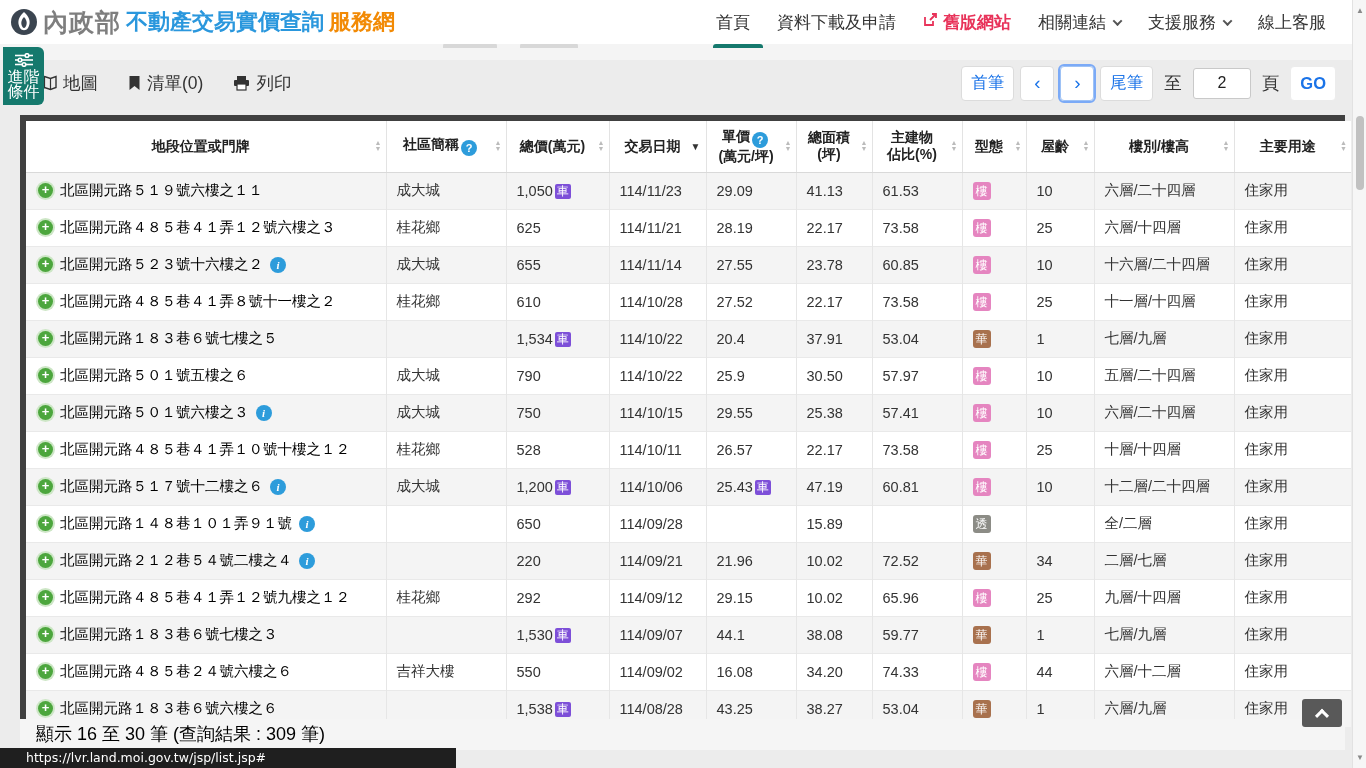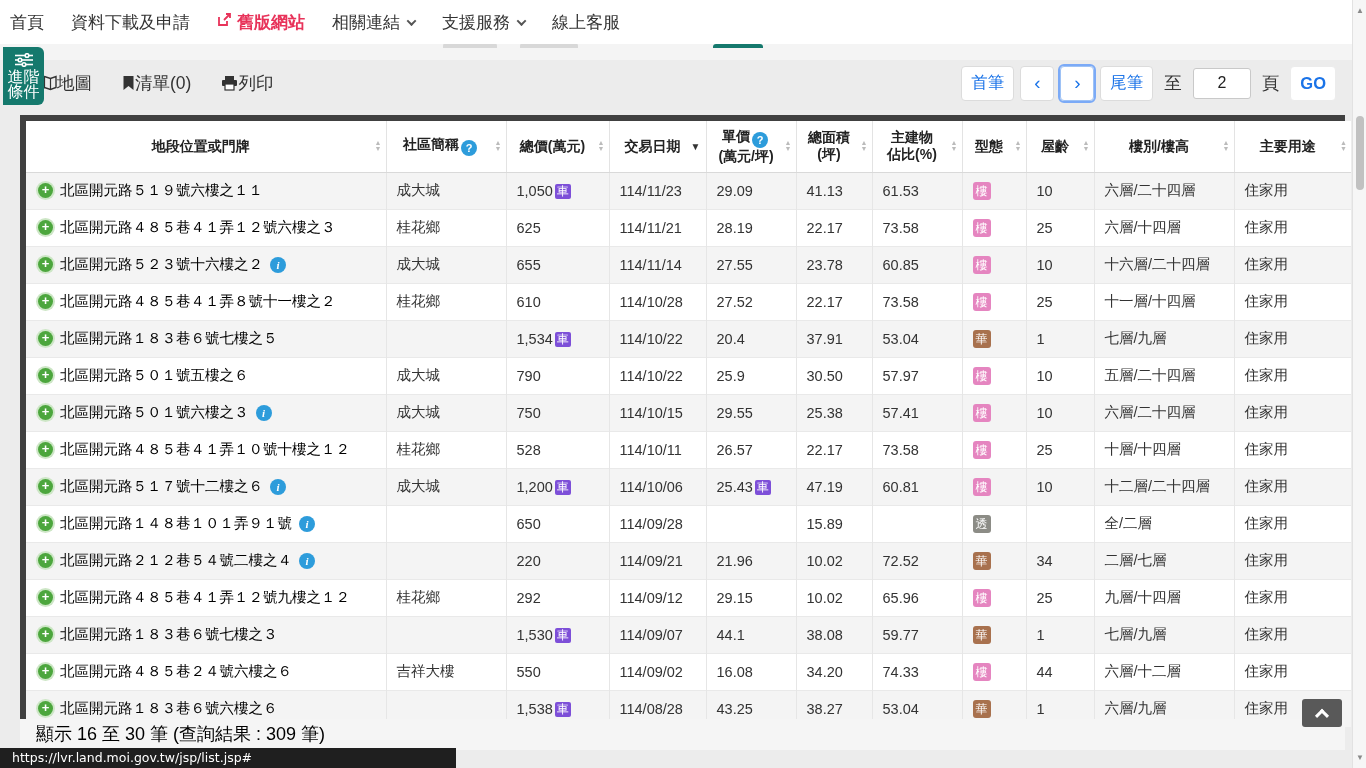--- a/index.html
+++ b/index.html
@@ -37,21 +37,21 @@
   .adv-tab {
     position:absolute; left:3px; top:47px; width:41px; height:58px;
     background:#15796d; border-radius:0 6px 6px 0; z-index:7;
     display:flex; flex-direction:column; align-items:center; justify-content:center;
     color:#fff; font-size:16px; line-height:15px; cursor:pointer;
   }
   .adv-tab svg { margin-bottom:2px; }
 
   
   .toolbar { position:absolute; top:62px; left:38px; height:42px; display:flex; align-items:center; gap:30px; z-index:3; }
-  .tool-item { display:flex; align-items:center; gap:0; font-size:17.5px; color:#333; cursor:pointer; }
+  .tool-item { display:flex; align-items:center; gap:6px; font-size:17.5px; color:#333; cursor:pointer; }
 
   
   .pager { position:absolute; top:64px; right:30px; height:38px; display:flex; align-items:center; gap:6px; z-index:3; }
   .pg-btn {
     min-width:36px; height:35px; background:#fff; border:1px solid #dcdcdc; border-radius:4px;
     color:#1a73e8; font-size:16.5px; display:flex; align-items:center; justify-content:center;
     padding:0 9px; cursor:pointer; font-family:inherit;
   }
   .pg-btn.arrow { font-size:19px; padding:0 6px; min-width:34px; }
   .pg-btn.focused { outline:2px solid #7baaf7; outline-offset:0; border-color:#9ec2f5; }
@@ -102,41 +102,51 @@
 
   
   .summary-bar {
     position:absolute; left:20px; top:719px; width:1325px; height:31px; background:#f5f5f5;
     font-size:18px; color:#000000; line-height:31px; padding-left:16px; z-index:2;
   }
 
   
   .status-bar {
     position:absolute; left:0; bottom:0; width:456px; height:20px; background:#1f1f1f;
-    color:#fff; font-size:12.5px; line-height:20px; padding-left:12px; z-index:9;
+    color:#fff; font-size:12.5px; line-height:20px; padding-left:26px; z-index:9;
     font-family:"DejaVu Sans",sans-serif;
   }
 
   
   .to-top {
     position:absolute; right:24px; bottom:41px; width:40px; height:28px; background:#595959;
     border-radius:3px; z-index:8; display:flex; align-items:center; justify-content:center; cursor:pointer; border:none;
   }
   .to-top .chev { width:10px; height:10px; border-top:3px solid #fff; border-left:3px solid #fff; transform:rotate(45deg) translate(2px,2px); }
 
   
   .scrollbar { position:absolute; right:0; top:0; width:14px; height:768px; background:#f6f6f6; border-left:1px solid #e2e2e2; z-index:10; }
   .sb-arrow { position:absolute; left:0; width:14px; text-align:center; font-size:8px; color:#8a8a8a; cursor:pointer; }
   .sb-up { top:6px; } .sb-down { bottom:6px; }
   .sb-thumb { position:absolute; left:3px; top:116px; width:8px; height:74px; border-radius:4px; background:#c1c1c1; cursor:pointer; }
 </style>
 </head>
 <body>
 
 <div class="site-header">
+  <div class="brand">
+    <svg width="28" height="28" viewBox="0 0 28 28">
+      <circle cx="14" cy="14" r="13" fill="#3b4550"></circle>
+      <path d="M14 4 C8 9 7 15 10 20 C12 23 16 23 18 20 C21 15 20 9 14 4 Z" fill="#fff"></path>
+      <path d="M14 9 C11 12 10.5 16 12.5 19 C13.4 20.3 14.6 20.3 15.5 19 C17.5 16 17 12 14 9 Z" fill="#3b4550"></path>
+    </svg>
+    <span class="brand-ministry">內政部</span>
+    <span class="brand-blue">不動產交易實價查詢</span>
+    <span class="brand-orange">服務網</span>
+  </div>
   <nav class="main-nav">
       <a class="nav-item">
         <span>首頁</span>
       </a>
       <a class="nav-item">
         <span>資料下載及申請</span>
       </a>
       <a class="nav-item nav-red">
         <span><svg width="15" height="15" viewBox="0 0 15 15">
             <path d="M2 5 v8 h8 v-4" fill="none" stroke="#e8335a" stroke-width="1.8"></path>

